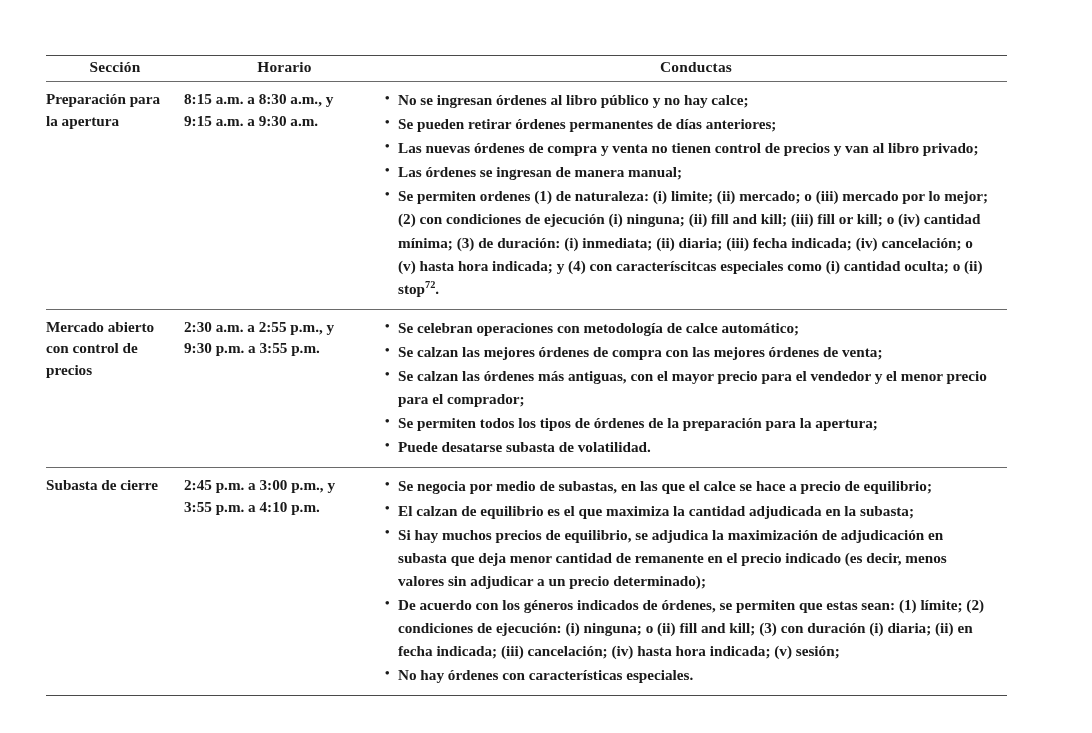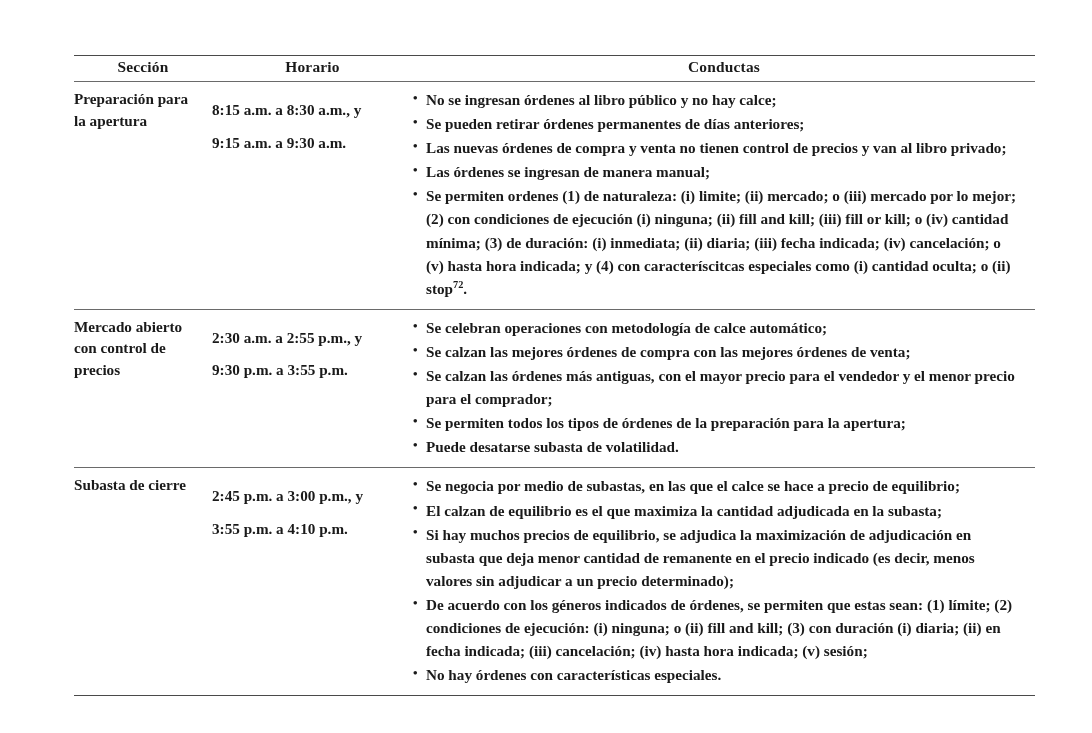--- a/index.html
+++ b/index.html
@@ -18,21 +18,21 @@
 
   .page {
     position: relative;
     width: 1092px;
     height: 733px;
     box-sizing: border-box;
   }
 
   .table-wrap {
     position: absolute;
-    left: 74px;
+    left: 46px;
     top: 55px;
     width: 961px;
   }
 
   table.schedule {
     width: 961px;
     border-collapse: collapse;
     table-layout: fixed;
     font-size: 15.2px;
   }
@@ -99,21 +99,21 @@
     font-size: 13px;
   }
 
   sup.fn {
     font-size: 0.68em;
     vertical-align: super;
     line-height: 0;
   }
 
   .sec-line { display: block; }
-  .hor-line { display: block; margin-top: 11px; }
+  .hor-line { display: block; }
 </style>
 </head>
 <body>
 
 <div class="page">
   <div class="table-wrap">
     <table class="schedule">
       <colgroup>
         <col class="c-seccion">
         <col class="c-horario">

